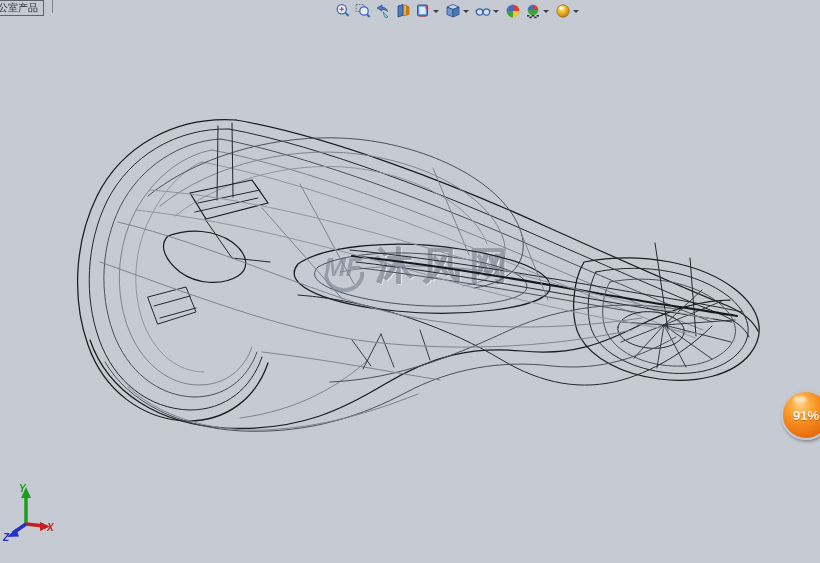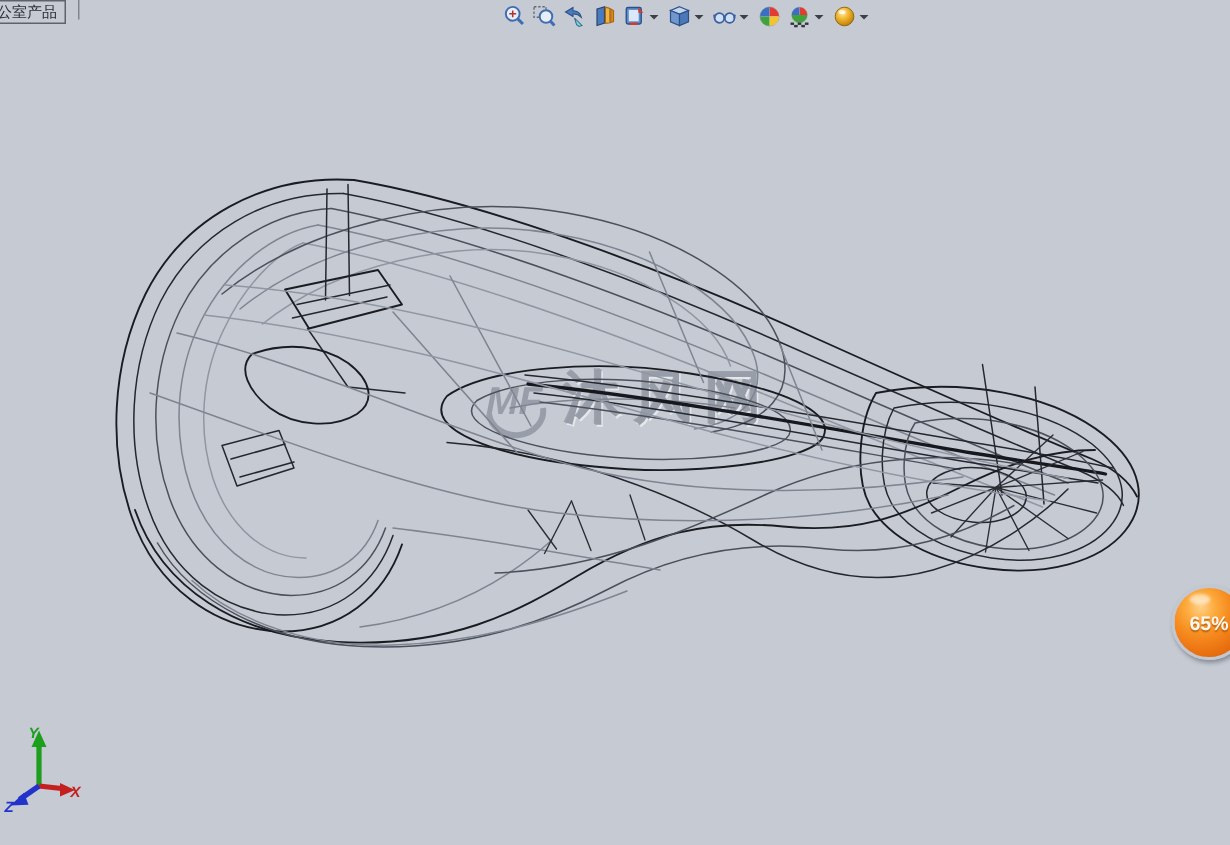--- a/index.html
+++ b/index.html
@@ -289,16 +289,16 @@
     <line x1="24" y1="42" x2="42" y2="44" stroke="#c42020" stroke-width="3.5"></line>
     <polygon points="48,44.6 38,40 38,49" fill="#c42020"></polygon>
     <line x1="24" y1="42" x2="11" y2="51" stroke="#2233cc" stroke-width="3.5"></line>
     <polygon points="5,55 14,46.5 17,54.5" fill="#2233cc"></polygon>
     <text x="17" y="10" fill="#1d9e1d">Y</text>
     <text x="45" y="49" fill="#c42020">X</text>
     <text x="1" y="59" fill="#2233cc">Z</text>
   </svg>
 
   <div class="badge">
-    <span>65%</span>
+    <span>91%</span>
   </div>
 
 </div>
 
 </body></html>

